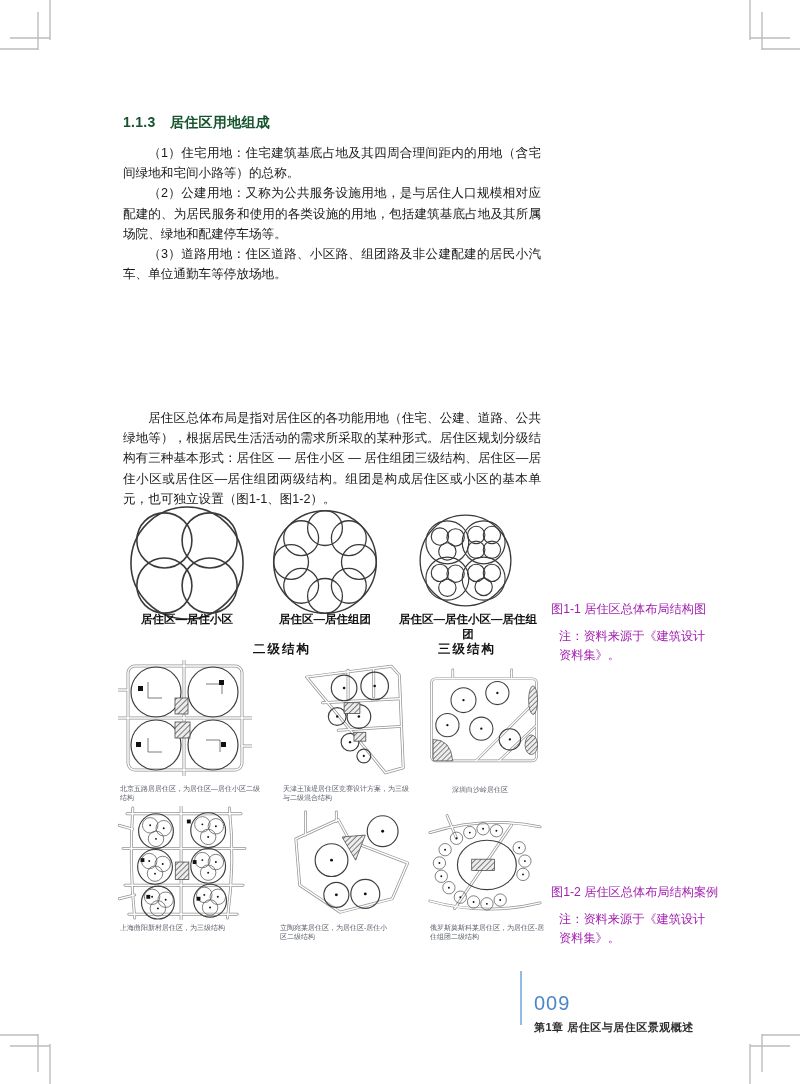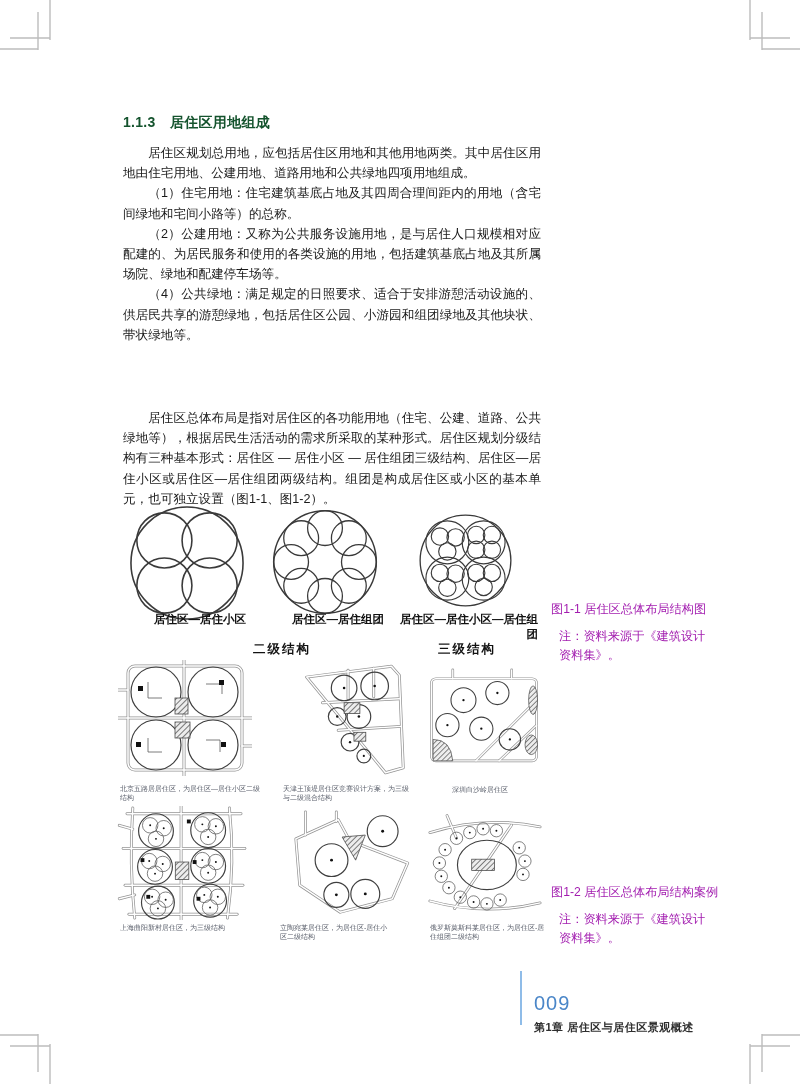--- a/index.html
+++ b/index.html
@@ -12,21 +12,21 @@
   .trim svg line{stroke:#bcbcbc;stroke-width:1.4;}
   .trim.tl{left:0;top:0;}
   .trim.tr{right:0;top:0;transform:scaleX(-1);}
   .trim.bl{left:0;bottom:0;transform:scaleY(-1);}
   .trim.br{right:0;bottom:0;transform:scale(-1,-1);}
 
   .sec-heading{position:absolute;left:123px;width:420px;font-size:14px;font-weight:bold;color:#14532d;letter-spacing:0.3px;}
   .bodytext{position:absolute;left:123px;width:418px;font-size:12.6px;line-height:20.2px;text-align:justify;color:#191919;}
   .bodytext p{margin:0;text-indent:2em;}
 
-  .fig-label{position:absolute;font-size:11.5px;font-weight:bold;color:#111;text-align:right;}
+  .fig-label{position:absolute;font-size:11.5px;font-weight:bold;color:#111;text-align:center;}
   .tier-label{position:absolute;font-size:12.5px;font-weight:bold;color:#111;text-align:center;letter-spacing:2px;}
 
   .plan{position:absolute;}
   .caption{position:absolute;font-size:7px;line-height:9px;color:#5a5f6b;text-align:left;}
 
   .sidenote{position:absolute;left:551px;width:174px;font-size:12.2px;line-height:19px;color:#a21caf;}
   .sidenote .t{margin:0 0 1px 0;}
   .sidenote .n{margin:8px;}
 
   .footer-line{position:absolute;left:520px;top:971px;width:2px;height:54px;background:#8fbce8;}
@@ -86,24 +86,23 @@
     <svg width="60" height="60">
         <line x1="50" y1="0" x2="50" y2="40"></line>
         <line x1="10" y1="38" x2="50" y2="38"></line>
         <line x1="38" y1="12" x2="38" y2="50"></line>
         <line x1="0" y1="49" x2="38" y2="49"></line>
       </svg>
   </div>
 
   <div class="sec-heading" style="top:114px;">1.1.3　居住区用地组成</div>
   <div class="bodytext" style="top:143px;">
-    <p>居住区规划总用地，应包括居住区用地和其他用地两类。其中居住区用地由住宅用地、公建用地、道路用地和公共绿地四项用地组成。</p>
     <p>（1）住宅用地：住宅建筑基底占地及其四周合理间距内的用地（含宅间绿地和宅间小路等）的总称。</p>
     <p>（2）公建用地：又称为公共服务设施用地，是与居住人口规模相对应配建的、为居民服务和使用的各类设施的用地，包括建筑基底占地及其所属场院、绿地和配建停车场等。</p>
-    <p>（4）公共绿地：满足规定的日照要求、适合于安排游憩活动设施的、供居民共享的游憩绿地，包括居住区公园、小游园和组团绿地及其他块状、带状绿地等。</p>
+    <p>（3）道路用地：住区道路、小区路、组团路及非公建配建的居民小汽车、单位通勤车等停放场地。</p>
   </div>
 
   <div class="bodytext" style="top:408px;">
     <p>居住区总体布局是指对居住区的各功能用地（住宅、公建、道路、公共绿地等），根据居民生活活动的需求所采取的某种形式。居住区规划分级结构有三种基本形式：居住区 — 居住小区 — 居住组团三级结构、居住区—居住小区或居住区—居住组团两级结构。组团是构成居住区或小区的基本单元，也可独立设置（图1-1、图1-2）。</p>
   </div>
 
   <div class="plan" style="left:128px;top:504px;">
     <svg width="118" height="118" viewBox="0 0 120 120">
       <circle class="circ" cx="60" cy="60" r="57"></circle>
       <circle class="circ" cx="37" cy="37" r="28"></circle>

